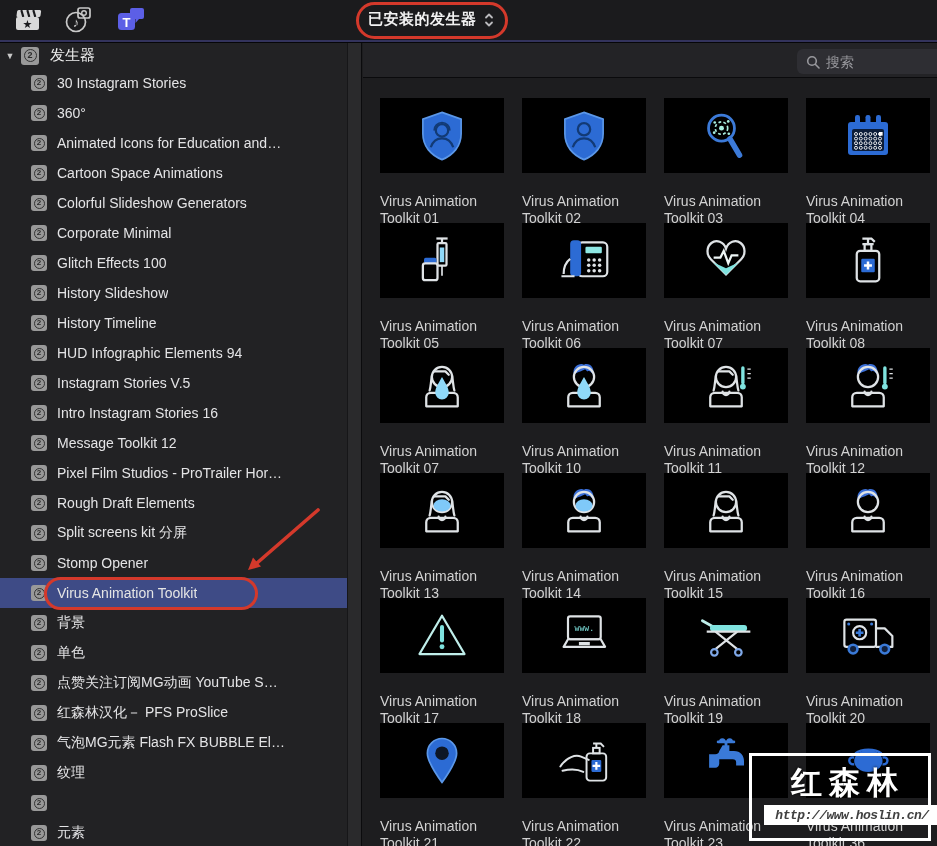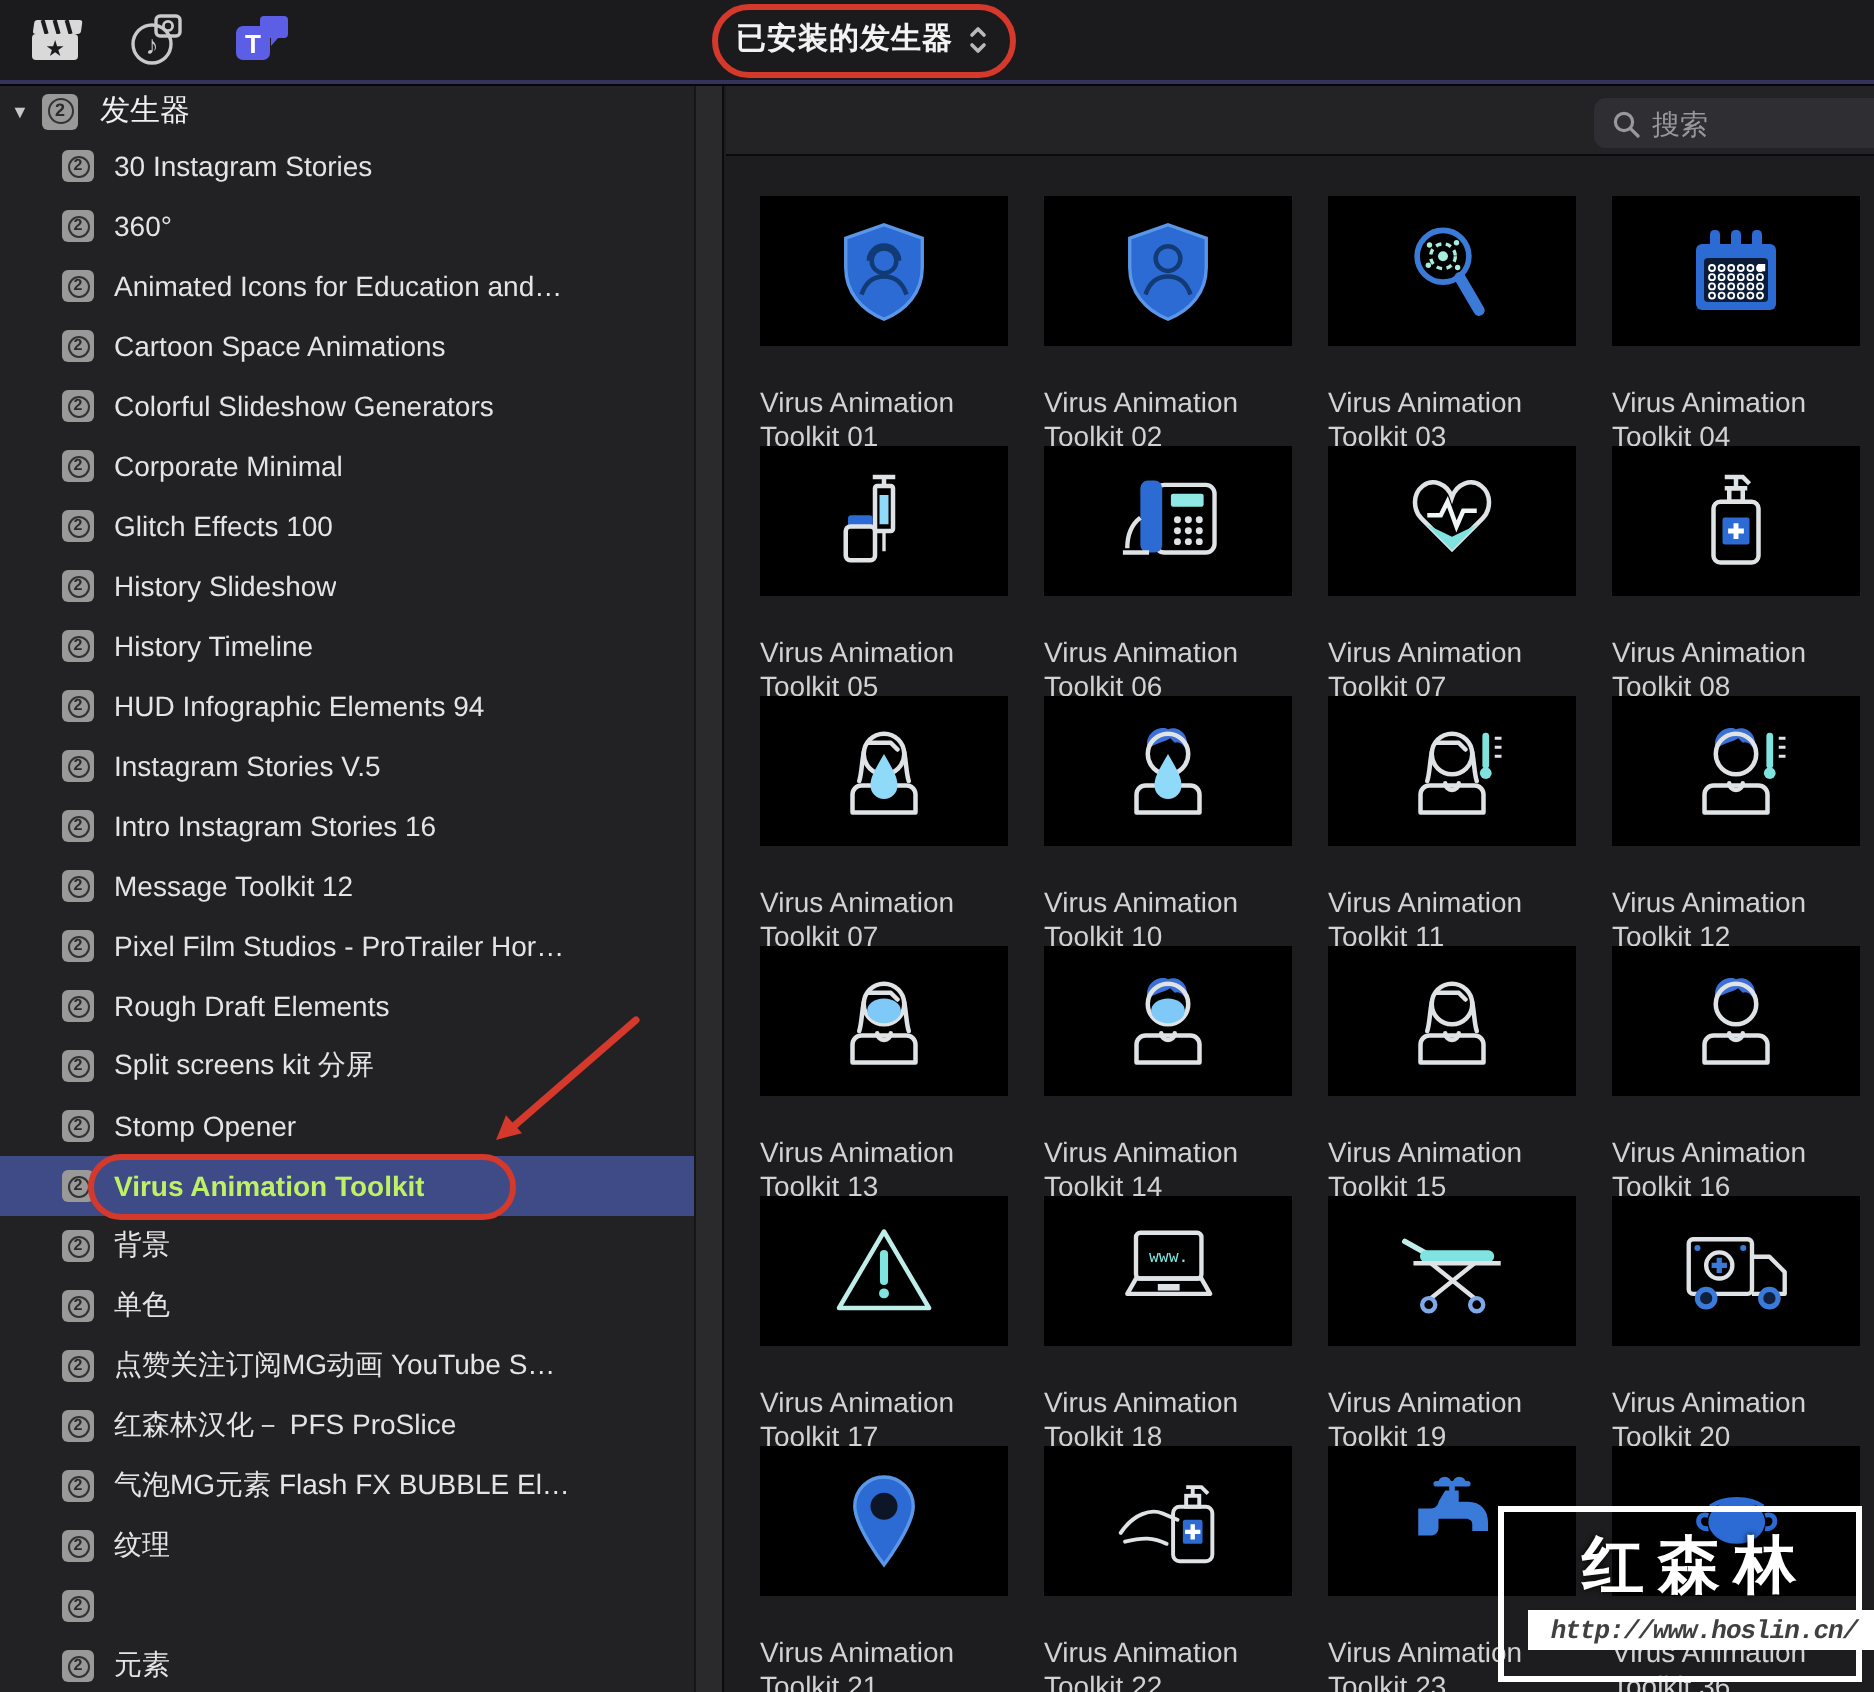--- a/index.html
+++ b/index.html
@@ -20,21 +20,21 @@
   .toolbar-sep2 { position:absolute; left:0; top:42px; width:937px; height:1px; background:#060608; }
 
   
   .sidebar { position:absolute; left:0; top:43px; width:347px; height:803px; background:#222224; overflow:hidden; }
   .side-root { height:25px; display:flex; align-items:center; padding-left:4px; gap:5px; }
   .side-root .lbl { color:#f0f0f0; font-size:15px; margin-left:6px; }
   .tri { color:#c8c8c8; font-size:9px; width:12px; text-align:center; }
   .side-row { height:30px; display:flex; align-items:center; padding-left:31px; gap:10px; }
   .side-row .lbl { color:#e4e4e6; font-size:14px; white-space:nowrap; overflow:hidden; }
   .side-row.selected { background:#3e4b86; }
-  .side-row.selected .lbl { color:#bef264; font-weight:700; }
+  .side-row.selected .lbl { color:#e5e5e5; font-weight:400; }
   .gen-ico { width:16px; height:16px; border-radius:3px; background:#999; display:flex; align-items:center; justify-content:center; flex:none; }
   .gen-ico .c { width:11px; height:11px; border-radius:50%; border:1px solid #333; color:#2c2c2c; font-size:8px; font-weight:bold; display:flex; align-items:center; justify-content:center; line-height:1; }
   .gen-ico.lg { width:18px; height:18px; }
   .gen-ico.lg .c { width:13px; height:13px; font-size:9px; }
 
   
   .scroll-strip { position:absolute; left:347px; top:43px; width:15px; height:803px; background:#2a2a2c; border-left:1px solid #161618; border-right:1px solid #0b0b0d; }
 
   
   .main { position:absolute; left:363px; top:43px; width:574px; height:803px; background:#1d1d1f; }

